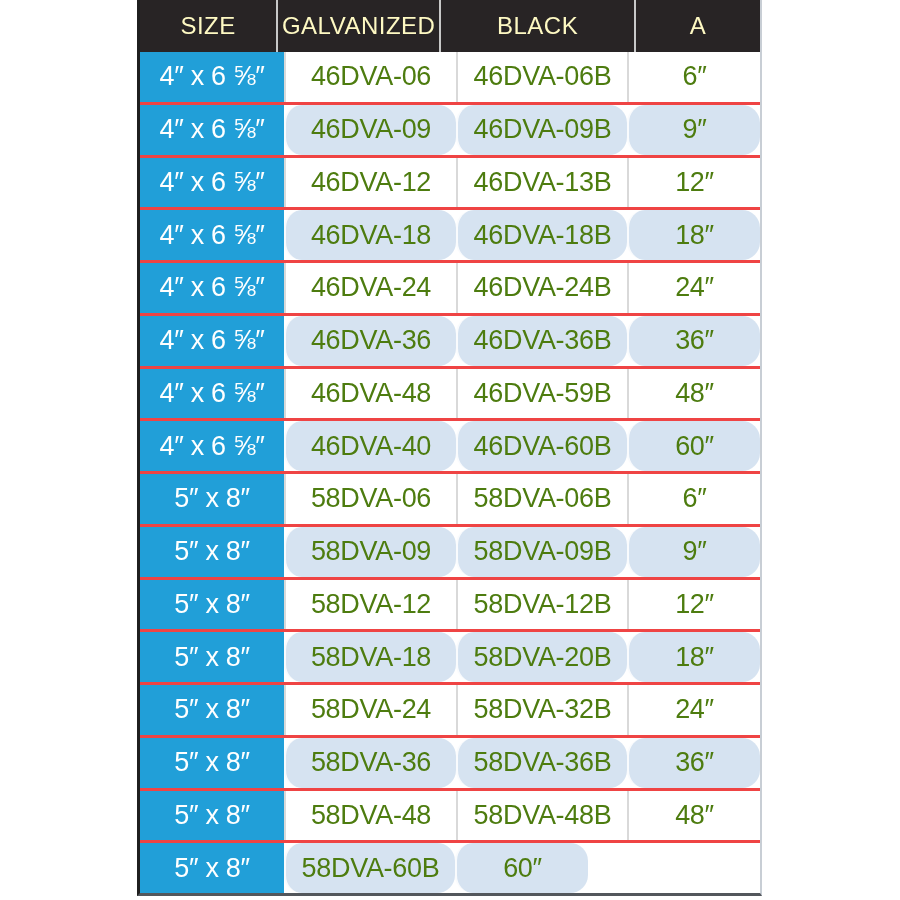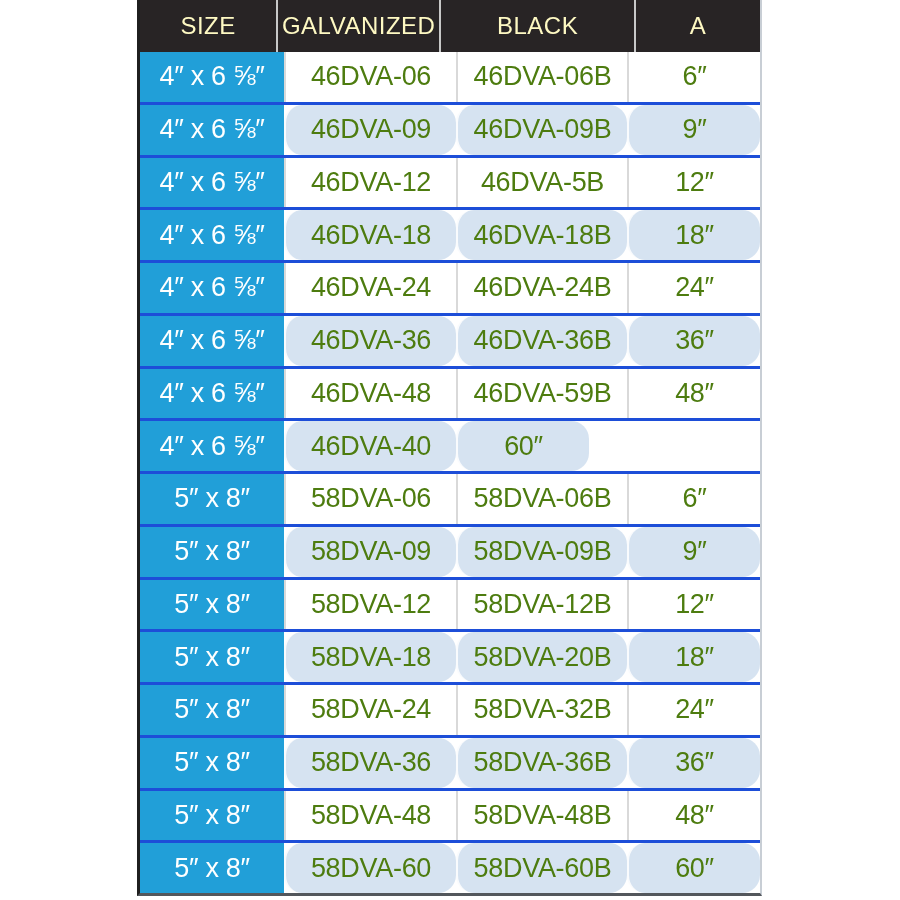--- a/index.html
+++ b/index.html
@@ -38,21 +38,21 @@
   .th + .th { border-left: 2px solid #c8c8c8; }
   .col-size  { width: 144px; }
   .col-galv  { width: 172px; }
   .col-black { width: 206px; }
   .col-a     { width: 133px; }
 
   
   .tbody { flex: 1; display: flex; flex-direction: column; }
   .trow {
     flex: 1; display: flex;
-    border-bottom: 3px solid #1d4ed8;
+    border-bottom: 3px solid #ef4444;
   }
   .trow:last-child { border-bottom: none; }
 
   .cell {
     display: flex; align-items: center; justify-content: center;
     font-size: 27px;
     letter-spacing: -0.3px;
   }
   .size-cell {
     width: 144px;
@@ -92,21 +92,21 @@
   </div>
         <div class="trow row-blue">
     <div class="cell size-cell">4″ x 6 ⅝″</div>
     <div class="cell data-cell galv-cell">46DVA-09</div>
     <div class="cell data-cell black-cell">46DVA-09B</div>
     <div class="cell data-cell a-cell">9″</div>
   </div>
         <div class="trow row-white">
     <div class="cell size-cell">4″ x 6 ⅝″</div>
     <div class="cell data-cell galv-cell">46DVA-12</div>
-    <div class="cell data-cell black-cell">46DVA-5B</div>
+    <div class="cell data-cell black-cell">46DVA-13B</div>
     <div class="cell data-cell a-cell">12″</div>
   </div>
         <div class="trow row-blue">
     <div class="cell size-cell">4″ x 6 ⅝″</div>
     <div class="cell data-cell galv-cell">46DVA-18</div>
     <div class="cell data-cell black-cell">46DVA-18B</div>
     <div class="cell data-cell a-cell">18″</div>
   </div>
         <div class="trow row-white">
     <div class="cell size-cell">4″ x 6 ⅝″</div>
@@ -122,20 +122,21 @@
   </div>
         <div class="trow row-white">
     <div class="cell size-cell">4″ x 6 ⅝″</div>
     <div class="cell data-cell galv-cell">46DVA-48</div>
     <div class="cell data-cell black-cell">46DVA-59B</div>
     <div class="cell data-cell a-cell">48″</div>
   </div>
         <div class="trow row-blue">
     <div class="cell size-cell">4″ x 6 ⅝″</div>
     <div class="cell data-cell galv-cell">46DVA-40</div>
+    <div class="cell data-cell black-cell">46DVA-60B</div>
     <div class="cell data-cell a-cell">60″</div>
   </div>
         <div class="trow row-white">
     <div class="cell size-cell">5″ x 8″</div>
     <div class="cell data-cell galv-cell">58DVA-06</div>
     <div class="cell data-cell black-cell">58DVA-06B</div>
     <div class="cell data-cell a-cell">6″</div>
   </div>
         <div class="trow row-blue">
     <div class="cell size-cell">5″ x 8″</div>
@@ -168,20 +169,19 @@
     <div class="cell data-cell a-cell">36″</div>
   </div>
         <div class="trow row-white">
     <div class="cell size-cell">5″ x 8″</div>
     <div class="cell data-cell galv-cell">58DVA-48</div>
     <div class="cell data-cell black-cell">58DVA-48B</div>
     <div class="cell data-cell a-cell">48″</div>
   </div>
         <div class="trow row-blue">
     <div class="cell size-cell">5″ x 8″</div>
-    <div class="cell data-cell galv-cell">58DVA-60</div>
     <div class="cell data-cell black-cell">58DVA-60B</div>
     <div class="cell data-cell a-cell">60″</div>
   </div>
       </div>
 
   </div>
 </div>
 
 </body></html>

